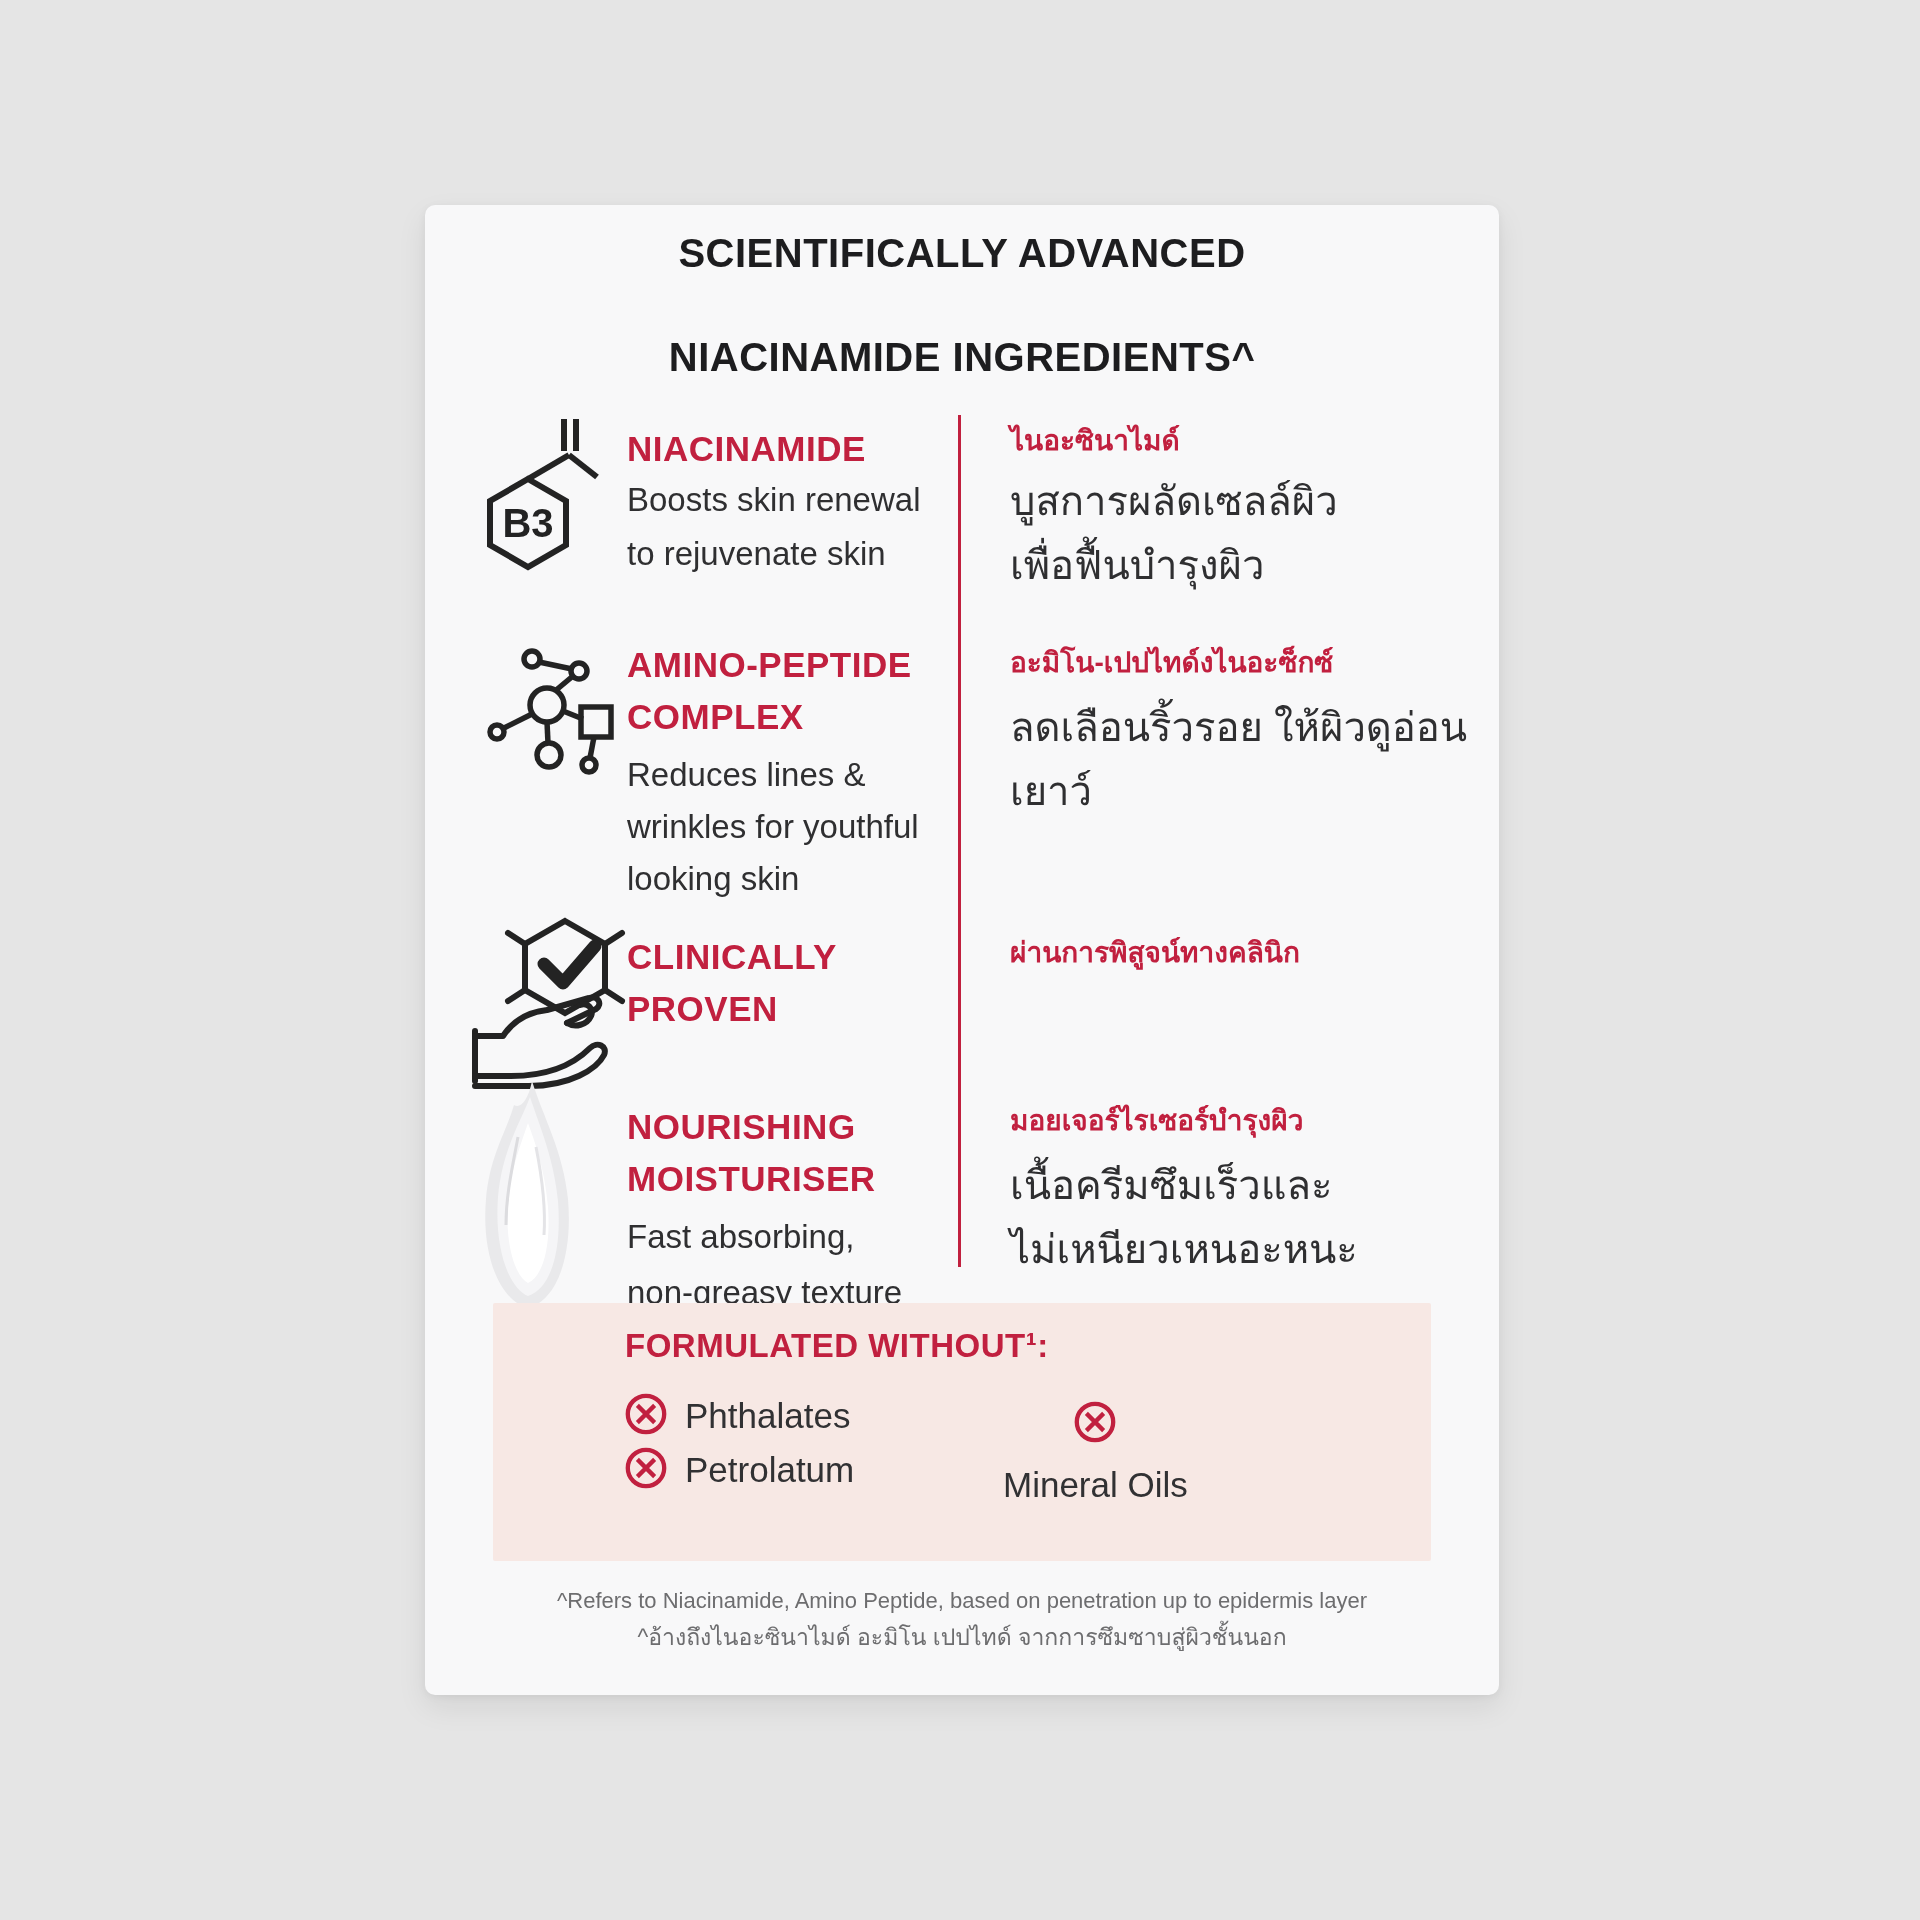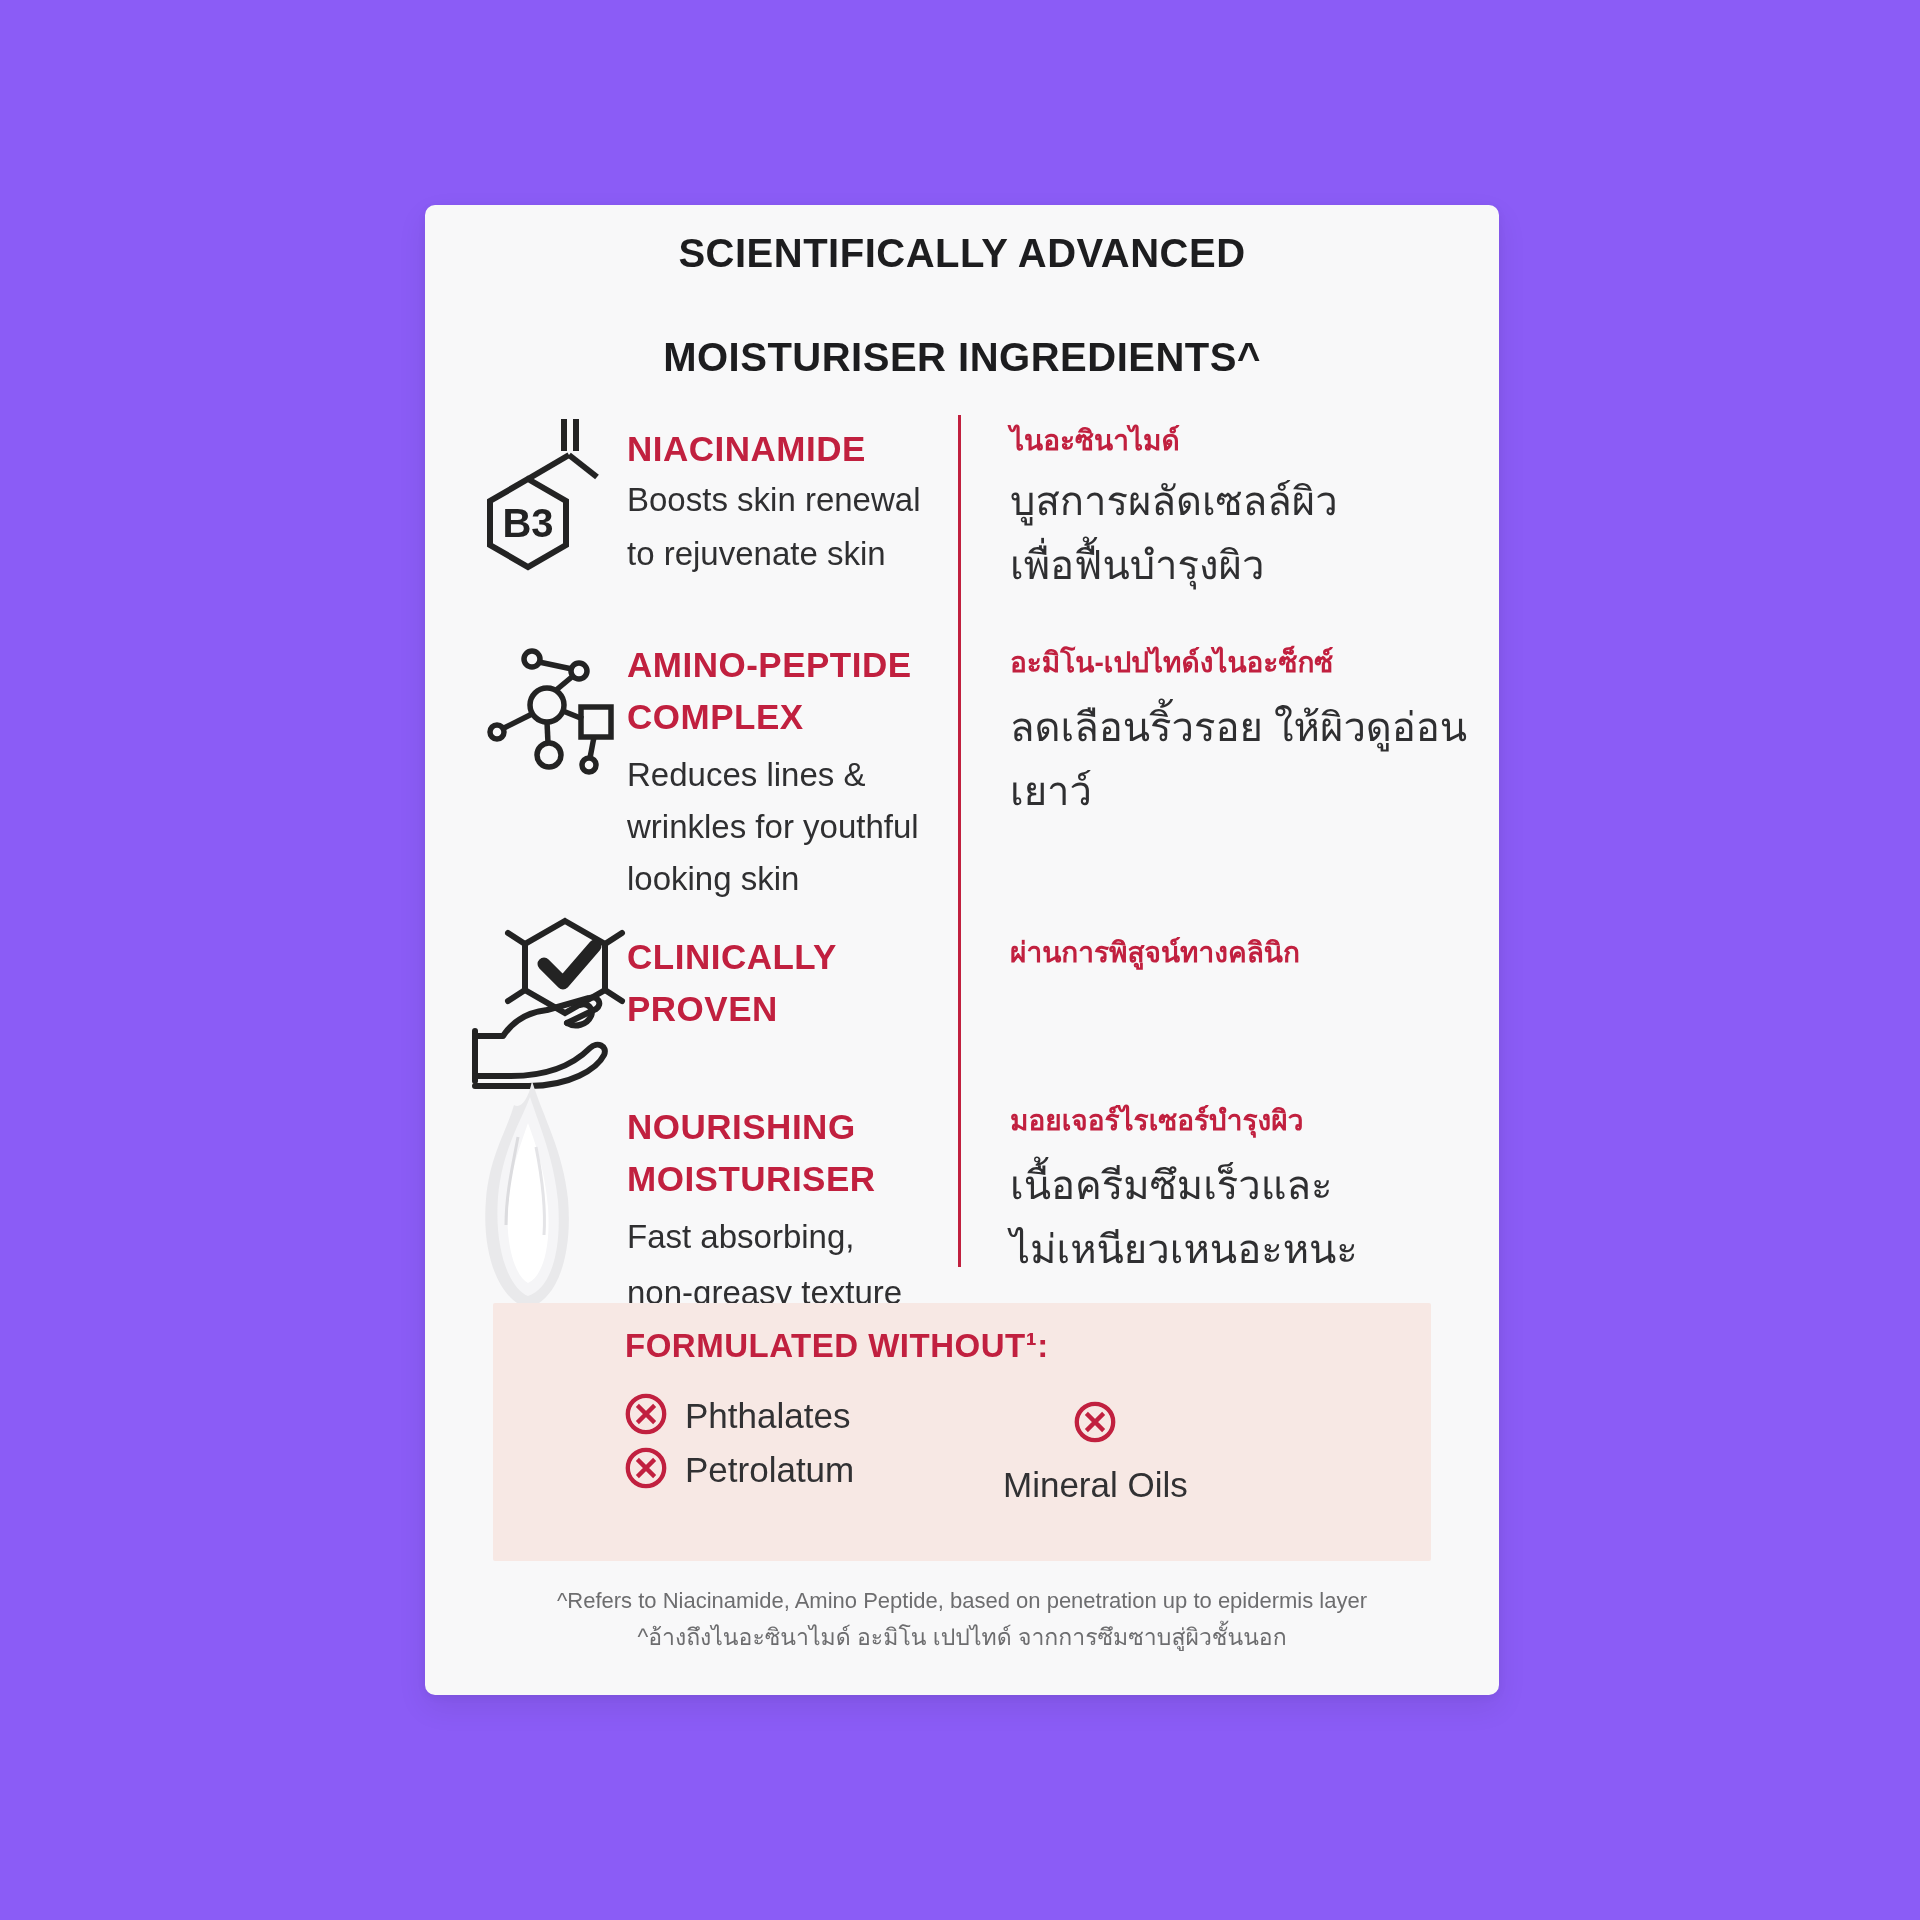--- a/index.html
+++ b/index.html
@@ -1,16 +1,16 @@
 <!DOCTYPE html>
 <html><head>
 <meta charset="utf-8">
 <style>
   html,body{margin:0;padding:0;background:#ffffff;}
-  .canvas{position:relative;width:1920px;height:1920px;background:#8b5cf6;overflow:hidden;
+  .canvas{position:relative;width:1920px;height:1920px;background:#e5e5e5;overflow:hidden;
           font-family:"Liberation Sans","DejaVu Sans",sans-serif;}
   .card{position:absolute;left:425px;top:205px;width:1074px;height:1490px;
         background:#f8f8f9;border-radius:10px;
         box-shadow:0 12px 30px rgba(0,0,0,0.08),0 2px 8px rgba(0,0,0,0.05);}
   .pre{white-space:pre-line;}
   .title{position:absolute;left:0;top:22px;width:100%;text-align:center;
          font-size:40px;font-weight:700;line-height:52px;color:#1d1d1f;letter-spacing:0.5px;}
   .divider{position:absolute;left:533px;top:210px;width:3px;height:852px;background:#c1203f;}
   .icon-box{position:absolute;}
   .en-heading{position:absolute;left:202px;width:330px;font-size:35px;font-weight:700;
@@ -48,21 +48,21 @@
   .footnote-th{position:absolute;left:0;top:1414px;width:100%;text-align:center;
                font-size:23px;color:#6d6d6f;}
 </style>
 </head>
 <body>
 
 <div class="canvas">
   <div class="card">
 
     <div class="title pre"><span>SCIENTIFICALLY ADVANCED</span><br>
-      <span>MOISTURISER INGREDIENTS^</span></div>
+      <span>NIACINAMIDE INGREDIENTS^</span></div>
 
     <div class="divider"></div>
 
     <div class="icon-box r1-icon">
       <svg width="140" height="170" viewBox="0 0 140 170">
         <g fill="none" stroke="#232323" stroke-width="6" stroke-miterlimit="10">
           <polygon points="62,64 100,86 100,130 62,152 24,130 24,86"></polygon>
           <path d="M62,64 L103,40"></path>
           <path d="M98,36 L98,4"></path>
           <path d="M110,36 L110,4"></path>

